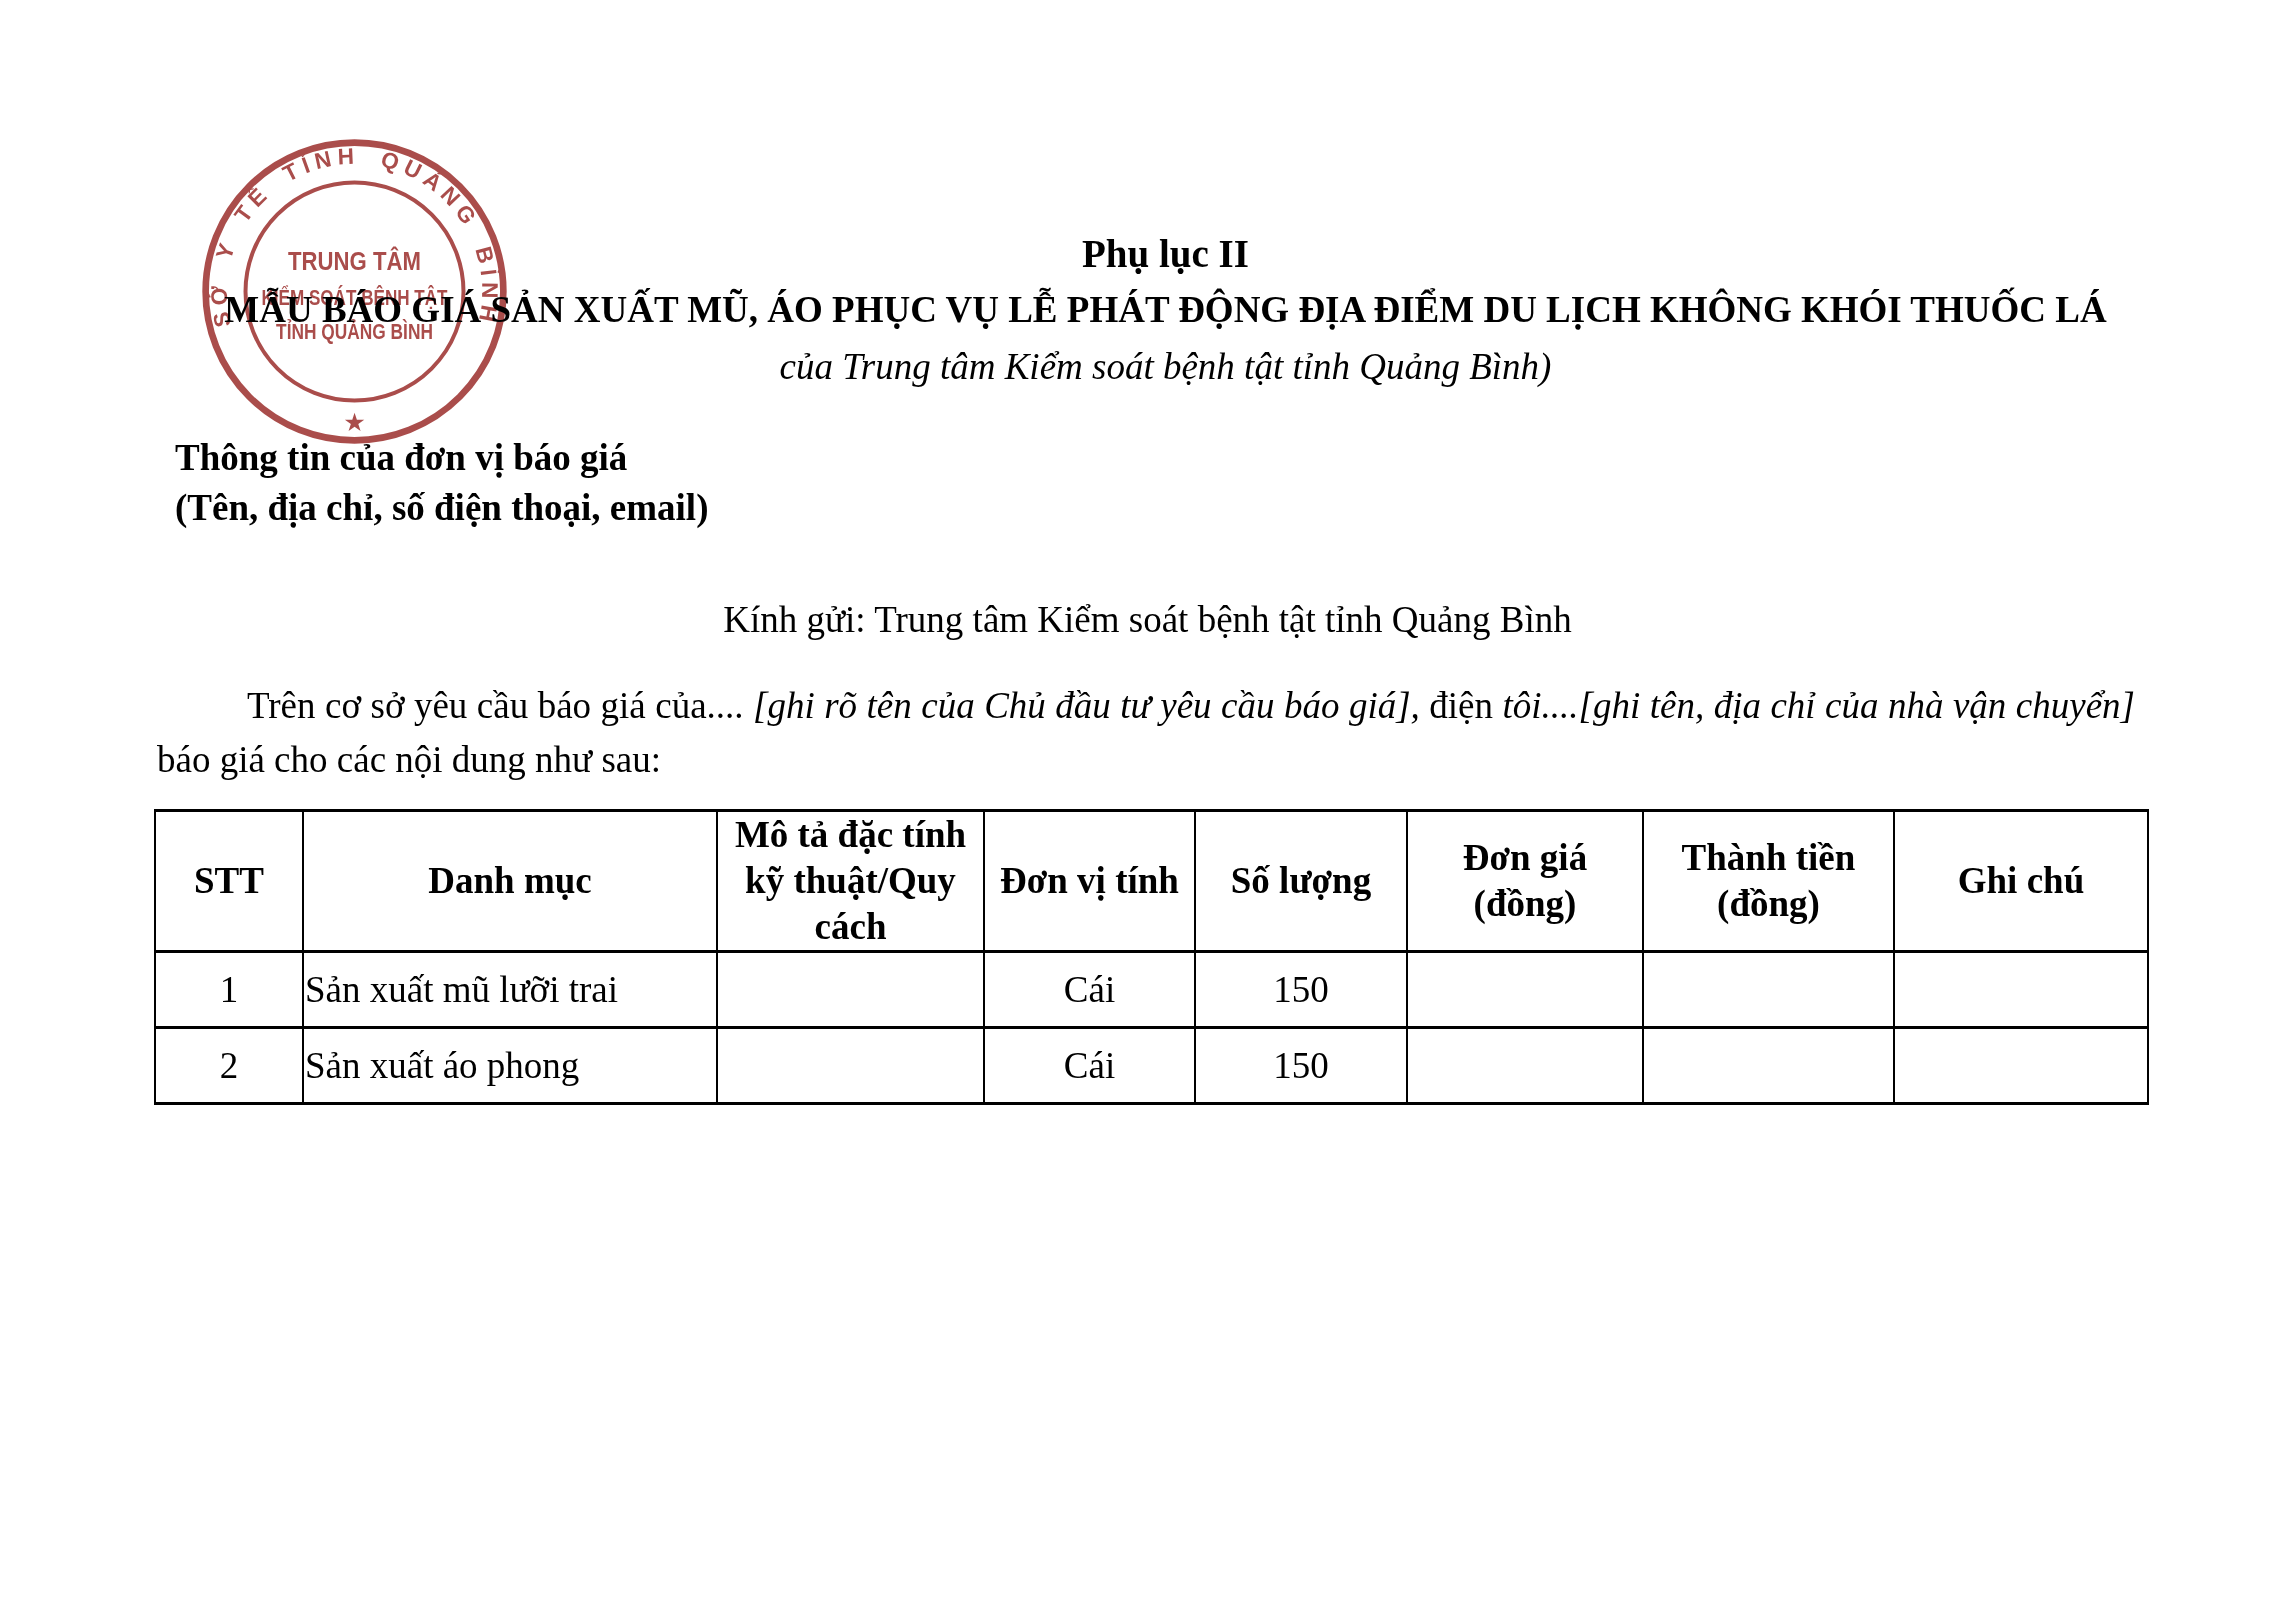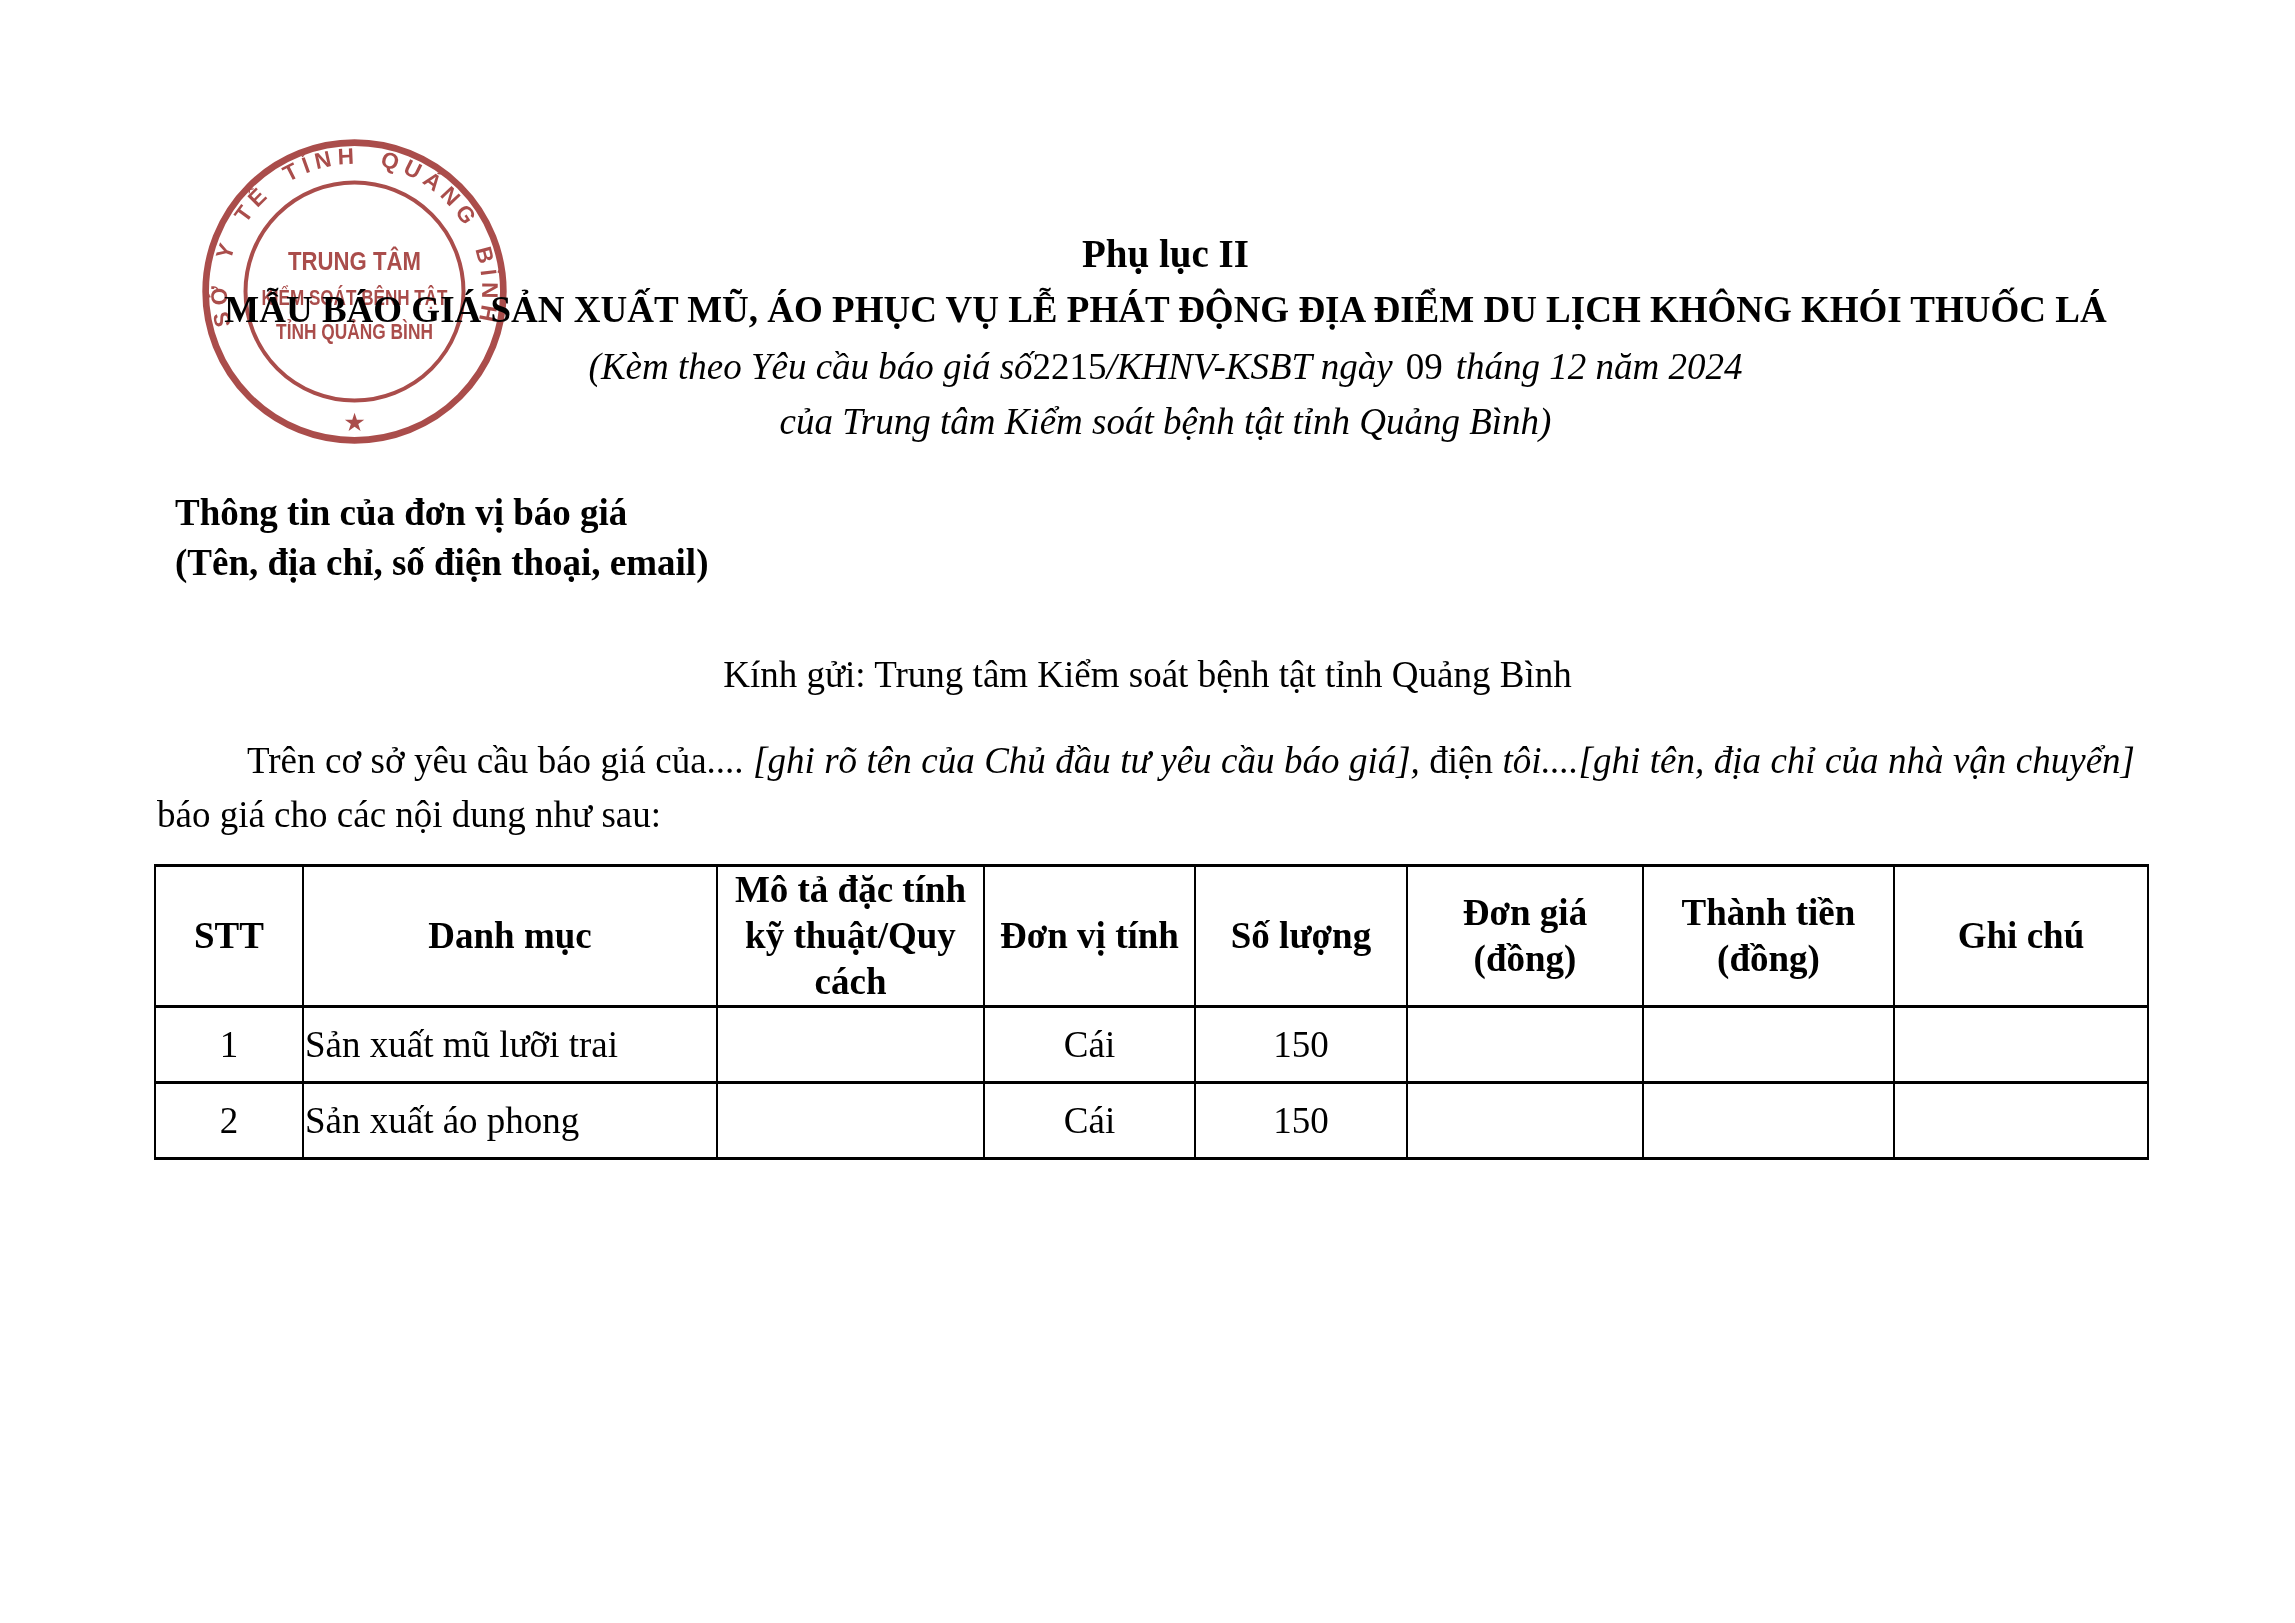--- a/index.html
+++ b/index.html
@@ -86,21 +86,20 @@
   </text>
   <text x="120" y="104" text-anchor="middle" font-family="Liberation Sans, DejaVu Sans, sans-serif" font-weight="bold" font-size="19" fill="#9e3432" textLength="100" lengthAdjust="spacingAndGlyphs">TRUNG TÂM</text>
   <text x="120" y="130" text-anchor="middle" font-family="Liberation Sans, DejaVu Sans, sans-serif" font-weight="bold" font-size="17" fill="#9e3432" textLength="140" lengthAdjust="spacingAndGlyphs">KIỂM SOÁT BỆNH TẬT</text>
   <text x="120" y="156" text-anchor="middle" font-family="Liberation Sans, DejaVu Sans, sans-serif" font-weight="bold" font-size="17" fill="#9e3432" textLength="118" lengthAdjust="spacingAndGlyphs">TỈNH QUẢNG BÌNH</text>
   <text x="120" y="225" text-anchor="middle" font-size="19" fill="#9e3432">★</text>
 </svg>
 
 <div class="heading">
   <div class="appendix">Phụ lục II</div>
   <div class="doc-title">MẪU BÁO GIÁ SẢN XUẤT MŨ, ÁO PHỤC VỤ LỄ PHÁT ĐỘNG ĐỊA ĐIỂM DU LỊCH KHÔNG KHÓI THUỐC LÁ</div>
-  <div class="subtitle"><span>(Kèm theo Yêu cầu báo giá số</span><span class="filled">2215</span><span>/KHNV-KSBT ngày</span><span class="filled filled-day">09</span><span>tháng 12 năm 2024</span></div>
   <div class="subtitle">của Trung tâm Kiểm soát bệnh tật tỉnh Quảng Bình)</div>
 </div>
 
 <div class="sender">
   <div>Thông tin của đơn vị báo giá</div>
   <div>(Tên, địa chỉ, số điện thoại, email)</div>
 </div>
 
 <div class="recipient">Kính gửi: Trung tâm Kiểm soát bệnh tật tỉnh Quảng Bình</div>
 

